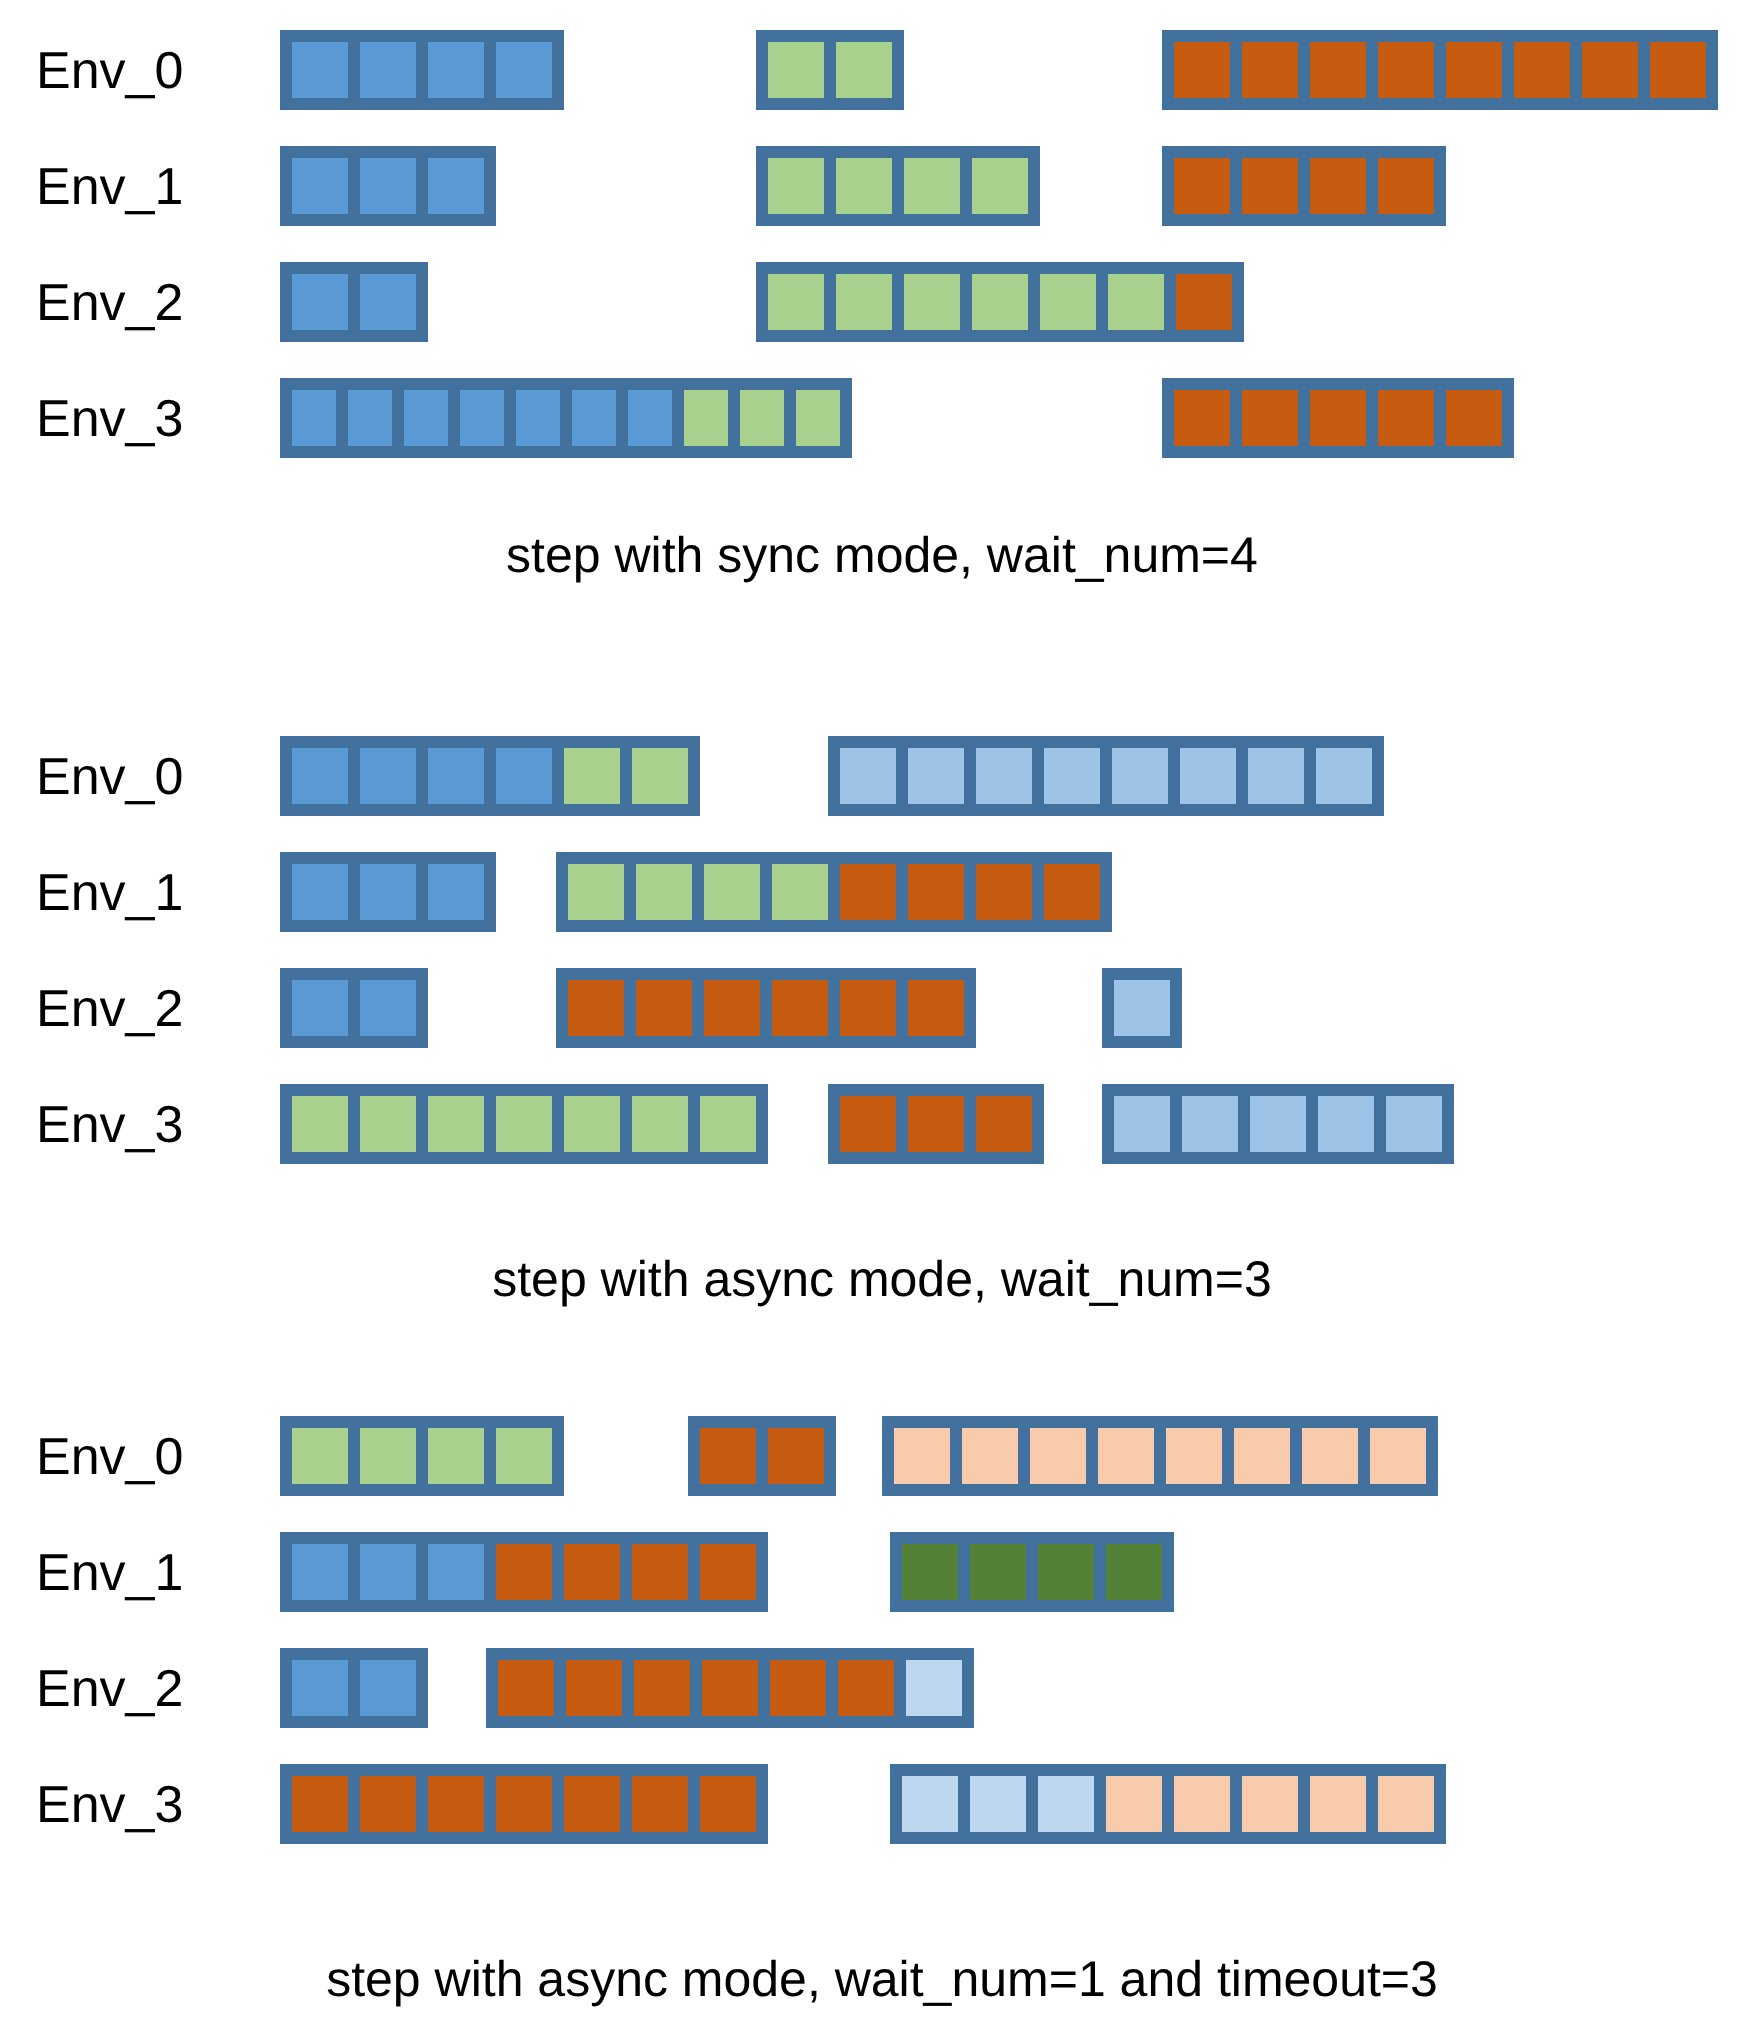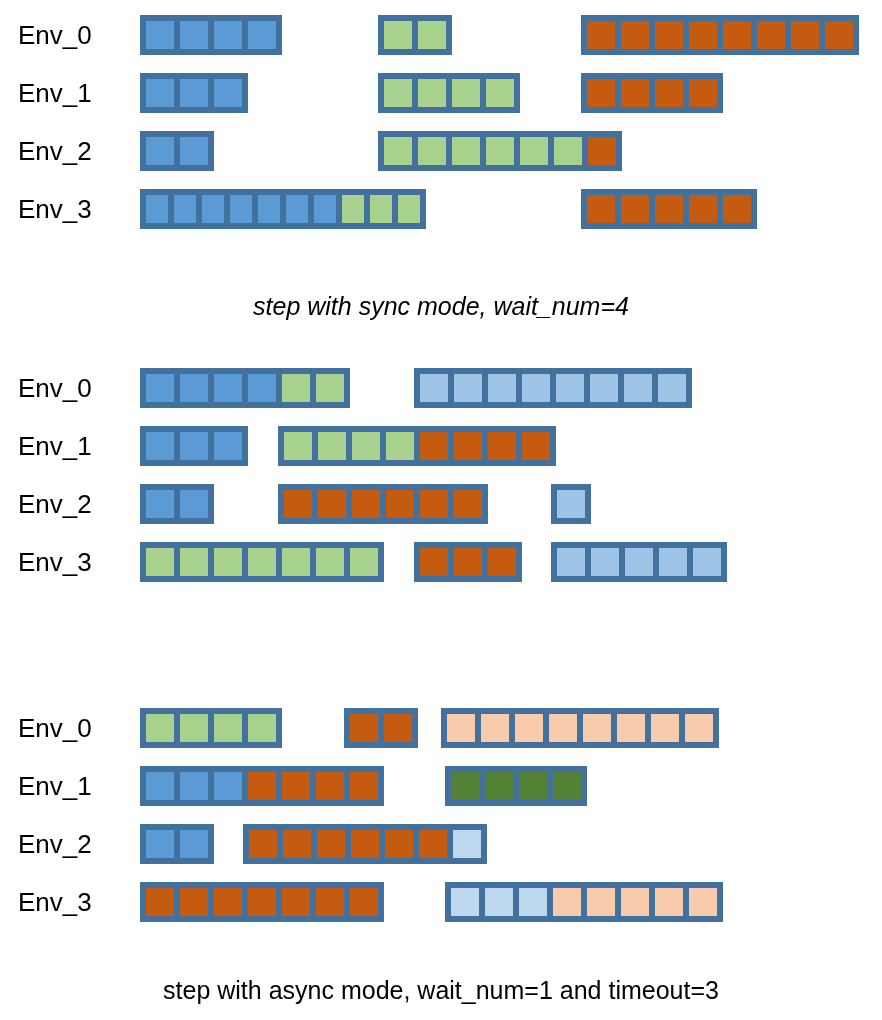--- a/index.html
+++ b/index.html
@@ -13,21 +13,21 @@
   }
   .bar{
     position:absolute;display:flex;gap:6px;padding:6px;height:40px;
     box-sizing:border-box;
   }
   .cell{height:28px;flex:none;}
   .caption{
     position:absolute;left:0;width:882px;text-align:center;
     font-size:25px;color:#000000;white-space:nowrap;
   }
-  #caption-0{top:292px;font-style:italic;}
+  #caption-0{top:264px;}
   #caption-1{top:626px;}
   #caption-2{top:976px;}
 </style>
 </head>
 <body>
 
 <div id="canvas">
   <div id="rows-layer">
       <div class="env-label" style="top: 15px;">Env_0</div>
       <div class="bar" style="left: 140px; top: 15px; background: rgb(65, 113, 156);">
@@ -241,14 +241,15 @@
         <div class="cell" style="width: 28px; background: rgb(189, 215, 238);"></div>
         <div class="cell" style="width: 28px; background: rgb(189, 215, 238);"></div>
         <div class="cell" style="width: 28px; background: rgb(248, 203, 173);"></div>
         <div class="cell" style="width: 28px; background: rgb(248, 203, 173);"></div>
         <div class="cell" style="width: 28px; background: rgb(248, 203, 173);"></div>
         <div class="cell" style="width: 28px; background: rgb(248, 203, 173);"></div>
         <div class="cell" style="width: 28px; background: rgb(248, 203, 173);"></div>
       </div>
     </div>
   <div class="caption" id="caption-0">step with sync mode, wait_num=4</div>
+  <div class="caption" id="caption-1">step with async mode, wait_num=3</div>
   <div class="caption" id="caption-2">step with async mode, wait_num=1 and timeout=3</div>
 </div>
 
 </body></html>

